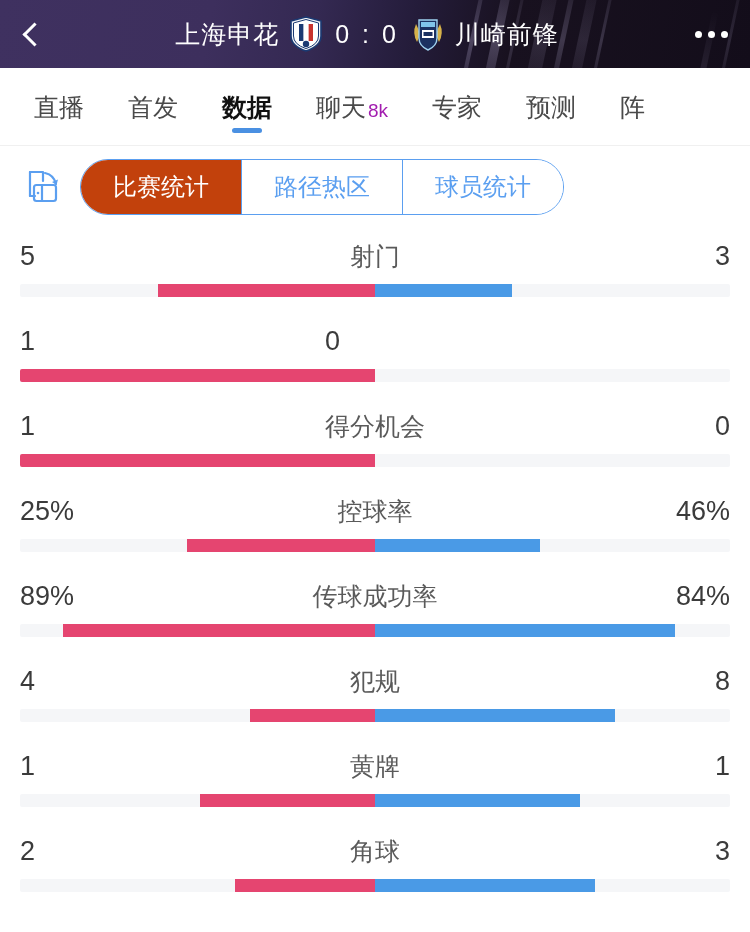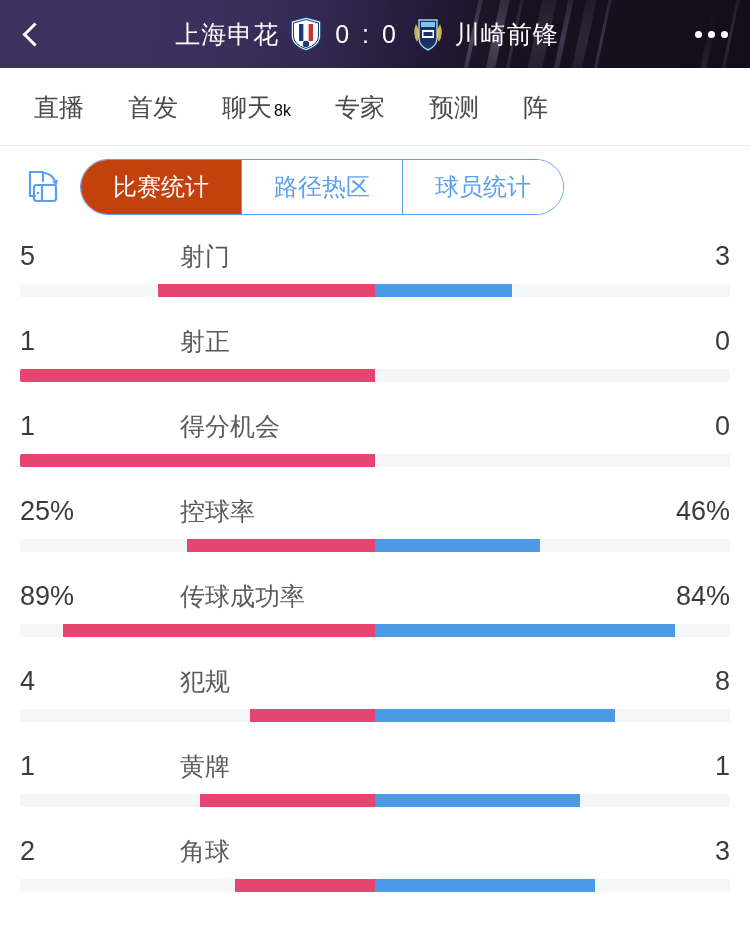--- a/index.html
+++ b/index.html
@@ -101,21 +101,21 @@
     align-items: center;
     justify-content: flex-start;
     cursor: pointer;
   }
   .tab-label {
     font-size: 25px;
     color: #4a4a4a;
     white-space: nowrap;
   }
   .tab.active .tab-label { color: #111111; font-weight: bold; }
-  .tab-badge { font-size: 16px; color: #000000; margin-left: 2px; align-self: center; position: relative; top: 4px; }
+  .tab-badge { font-size: 19px; color: #a21caf; margin-left: 2px; align-self: center; position: relative; top: 4px; }
   .tab-underline {
     position: absolute;
     bottom: 13px; left: 50%;
     transform: translateX(-50%);
     width: 30px; height: 5px;
     border-radius: 3px;
     background: #4a90e2;
   }
   .tabbar-divider {
     position: absolute; left: 0; right: 0; bottom: 0;
@@ -162,20 +162,21 @@
   }
   .stat-val {
     font-size: 27px;
     color: #3b3b3b;
     width: 160px;
     white-space: nowrap;
   }
   .stat-val.right { text-align: right; }
   .stat-label {
     flex: 1;
+    text-align: center;
     font-size: 25px;
     color: #5a5a5a;
     white-space: nowrap;
   }
   .bar-track {
     position: relative;
     height: 13px;
     background: #f5f6f8;
     border-radius: 2px;
     overflow: hidden;
@@ -252,20 +253,24 @@
     </div>
   </div>
 </div>
 
 <div class="tabbar" id="tabbar">
     <div class="tab">
       <span class="tab-label">直播</span>
     </div>
     <div class="tab">
       <span class="tab-label">首发</span>
+    </div>
+    <div class="tab active">
+      <span class="tab-label">数据</span>
+      <span class="tab-underline"></span>
     </div>
     <div class="tab">
       <span class="tab-label">聊天</span>
       <span class="tab-badge">8k</span>
     </div>
     <div class="tab">
       <span class="tab-label">专家</span>
     </div>
     <div class="tab">
       <span class="tab-label">预测</span>
@@ -304,21 +309,20 @@
         <span class="stat-val right">3</span>
       </div>
       <div class="bar-track">
         <div class="bar-left" style="width: 30.6%; background: rgb(229, 69, 112);"></div>
         <div class="bar-right" style="width: 19.3%; background: rgb(74, 154, 230);"></div>
       </div>
     </div>
     <div class="stat-row">
       <div class="stat-top">
         <span class="stat-val">1</span>
-        <span class="stat-label">射正</span>
         <span class="stat-val right">0</span>
       </div>
       <div class="bar-track">
         <div class="bar-left" style="width: 50%; background: rgb(229, 69, 112);"></div>
         <div class="bar-right" style="width: 0%; background: rgb(74, 154, 230);"></div>
       </div>
     </div>
     <div class="stat-row">
       <div class="stat-top">
         <span class="stat-val">1</span>

